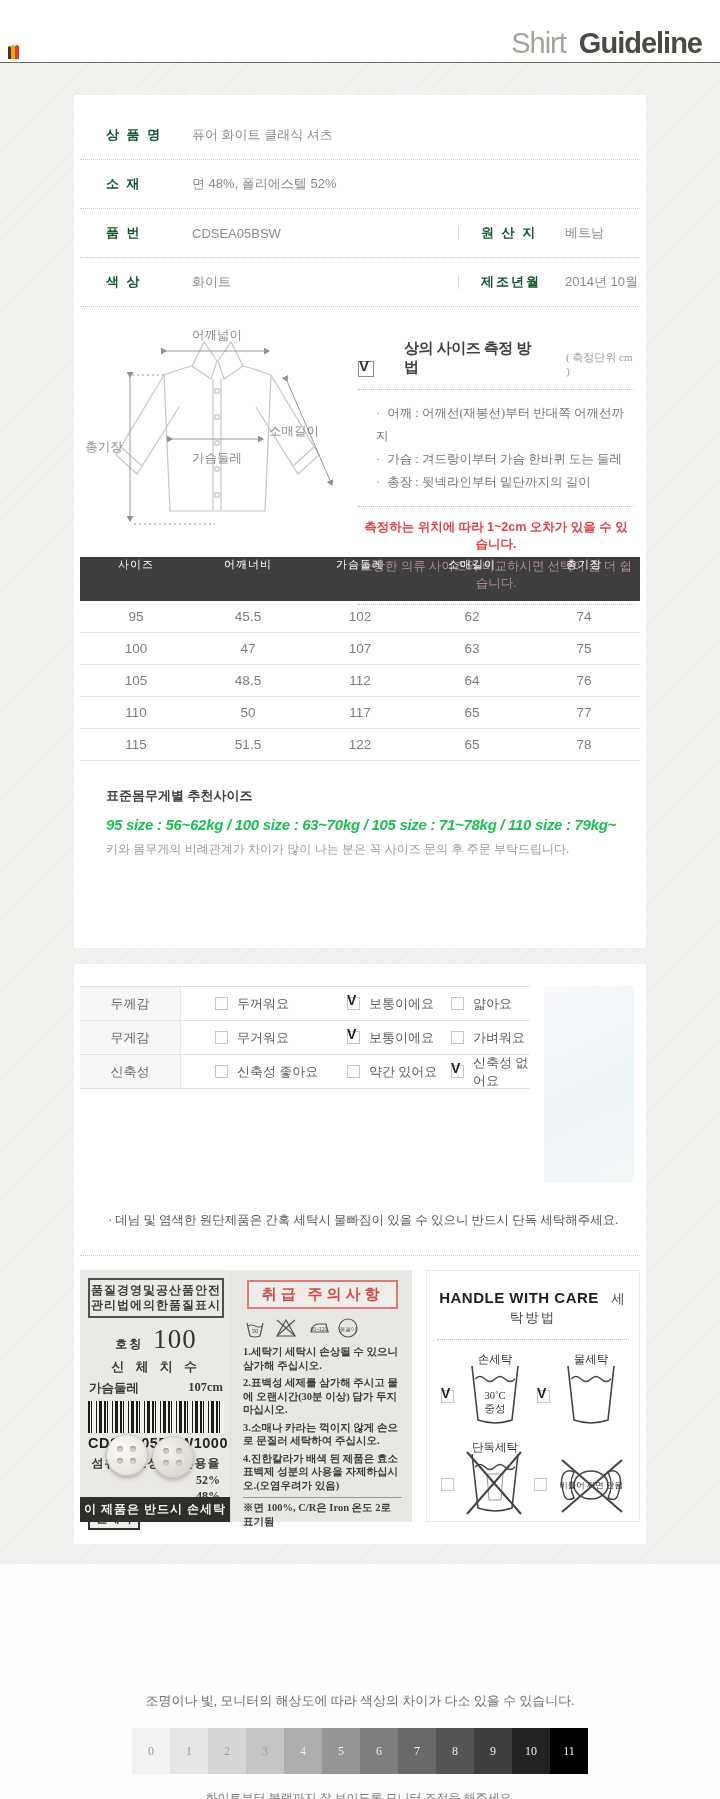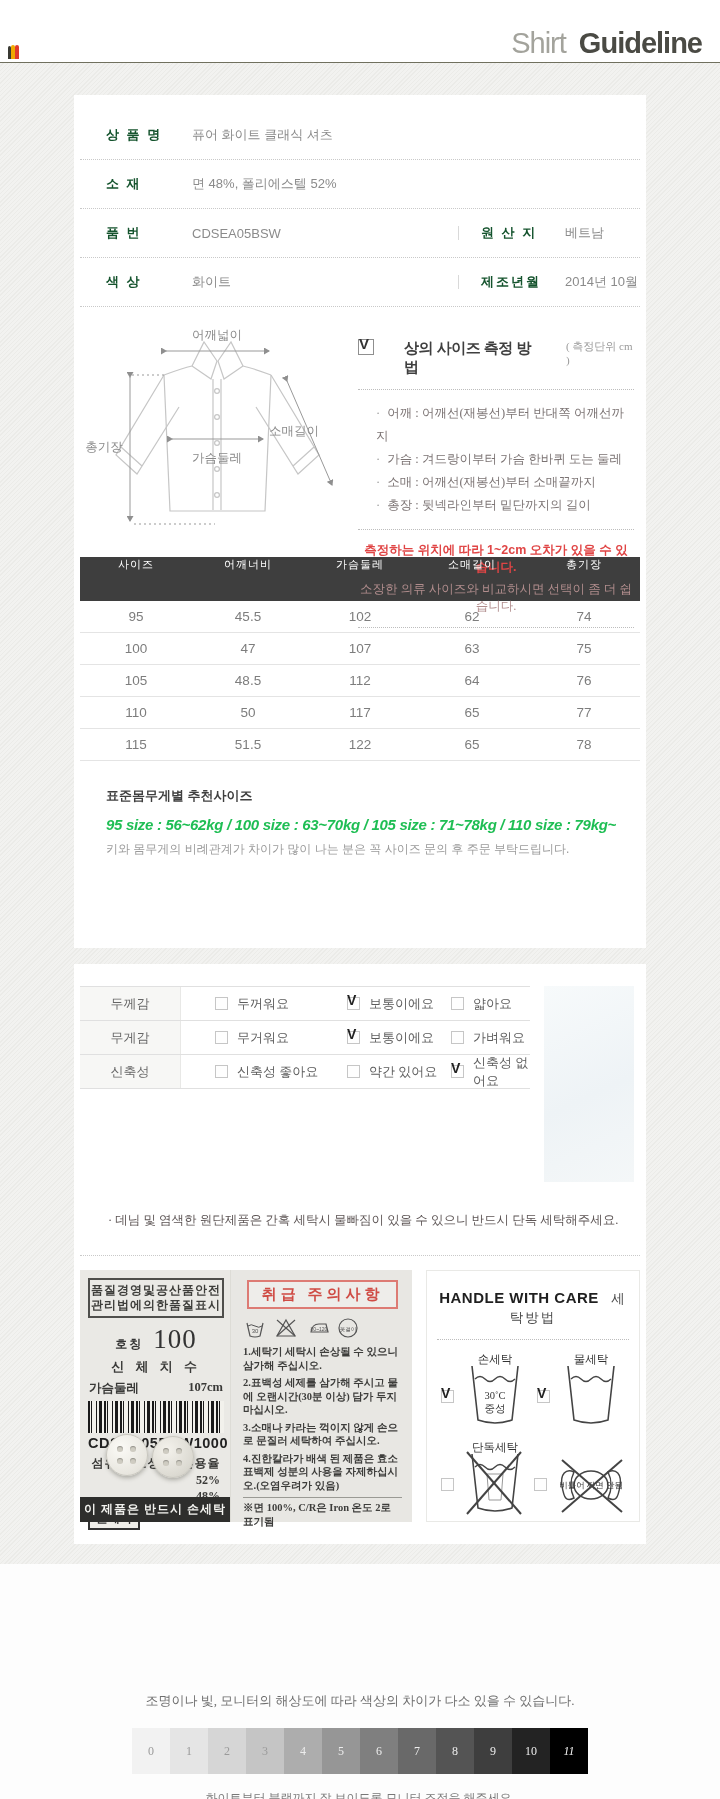--- a/index.html
+++ b/index.html
@@ -31,21 +31,21 @@
   .pvalue{color:#8b8b8b;margin-left:14px;}
   .pleft{display:flex;align-items:center;width:352px;flex:none;}
   .pdiv{width:1px;height:14px;background:#d9d9d9;flex:none;}
   .pright{display:flex;align-items:center;margin-left:22px;}
   .pright .plabel{width:70px;}
 
   
   .diag-wrap{display:flex;margin:18px 6px 0 6px;height:212px;}
   .diag{width:272px;flex:none;}
   .measure{flex:1;padding:14px 6px 0 6px;}
-  .m-head{display:flex;align-items:flex-start;justify-content:center;gap:22px;}
+  .m-head{display:flex;align-items:flex-end;justify-content:center;gap:22px;}
   .vbox{width:14px;height:14px;border:1px solid #8f8f8f;position:relative;flex:none;margin-right:8px;background:#fff;}
   .vbox::after{content:"V";position:absolute;left:0px;top:-5px;font-weight:700;font-size:15px;color:#333;}
   .m-title{font-size:15px;font-weight:700;color:#3f3f3f;letter-spacing:-0.5px;}
   .m-unit{font-size:11px;color:#999;margin-left:8px;font-family:"Liberation Serif",serif;}
   .dotline{border-top:1px dotted #bdbdbd;height:0;margin:12px 0;}
   .m-items{font-family:"Liberation Serif",serif;font-size:12.5px;color:#7b7373;line-height:23px;padding-left:18px;}
   .m-items .mi::before{content:"·";margin-right:7px;color:#9a9a9a;}
   .m-warn{font-size:12.5px;font-weight:700;color:#e04545;text-align:center;margin-top:2px;}
   .m-warn-sub{font-size:12.5px;color:#b18d8d;text-align:center;margin-top:5px;font-family:"Liberation Serif",serif;}
 
@@ -234,21 +234,20 @@
         <div class="measure">
           <div class="m-head">
             <span class="vbox"></span>
             <span class="m-title">상의 사이즈 측정 방법</span>
             <span class="m-unit">( 측정단위 cm )</span>
           </div>
           <div class="dotline"></div>
           <div class="m-items">
             <div class="mi">어깨 : 어깨선(재봉선)부터 반대쪽 어깨선까지</div>
             <div class="mi">가슴 : 겨드랑이부터 가슴 한바퀴 도는 둘레</div>
-            <div class="mi">소매 : 어깨선(재봉선)부터 소매끝까지</div>
             <div class="mi">총장 : 뒷넥라인부터 밑단까지의 길이</div>
           </div>
           <div class="dotline"></div>
           <div class="m-warn">측정하는 위치에 따라 1~2cm 오차가 있을 수 있습니다.</div>
           <div class="m-warn-sub">소장한 의류 사이즈와 비교하시면 선택이 좀 더 쉽습니다.</div>
           <div class="dotline"></div>
         </div>
       </div>
 
       <div class="stable">
@@ -504,20 +503,20 @@
         <div class="gs-cell" style="background: rgb(229, 229, 229); color: rgb(154, 154, 154);">1</div>
         <div class="gs-cell" style="background: rgb(214, 214, 214); color: rgb(154, 154, 154);">2</div>
         <div class="gs-cell" style="background: rgb(197, 197, 197); color: rgb(154, 154, 154);">3</div>
         <div class="gs-cell" style="background: rgb(173, 173, 173); color: rgb(237, 237, 237);">4</div>
         <div class="gs-cell" style="background: rgb(150, 150, 150); color: rgb(237, 237, 237);">5</div>
         <div class="gs-cell" style="background: rgb(127, 127, 127); color: rgb(237, 237, 237);">6</div>
         <div class="gs-cell" style="background: rgb(105, 105, 105); color: rgb(237, 237, 237);">7</div>
         <div class="gs-cell" style="background: rgb(84, 84, 84); color: rgb(237, 237, 237);">8</div>
         <div class="gs-cell" style="background: rgb(62, 62, 62); color: rgb(237, 237, 237);">9</div>
         <div class="gs-cell" style="background: rgb(35, 35, 35); color: rgb(237, 237, 237);">10</div>
-        <div class="gs-cell" style="background: rgb(0, 0, 0); color: rgb(237, 237, 237); font-style: italic;">11</div>
+        <div class="gs-cell" style="background: rgb(0, 0, 0); color: rgb(237, 237, 237);">11</div>
       </div>
     <div class="mon-foot">
       <div>화이트부터 블랙까지 잘 보이도록 모니터 조정을 해주세요.</div>
 
     </div>
   </div>
 </div>
 
 </body></html>

